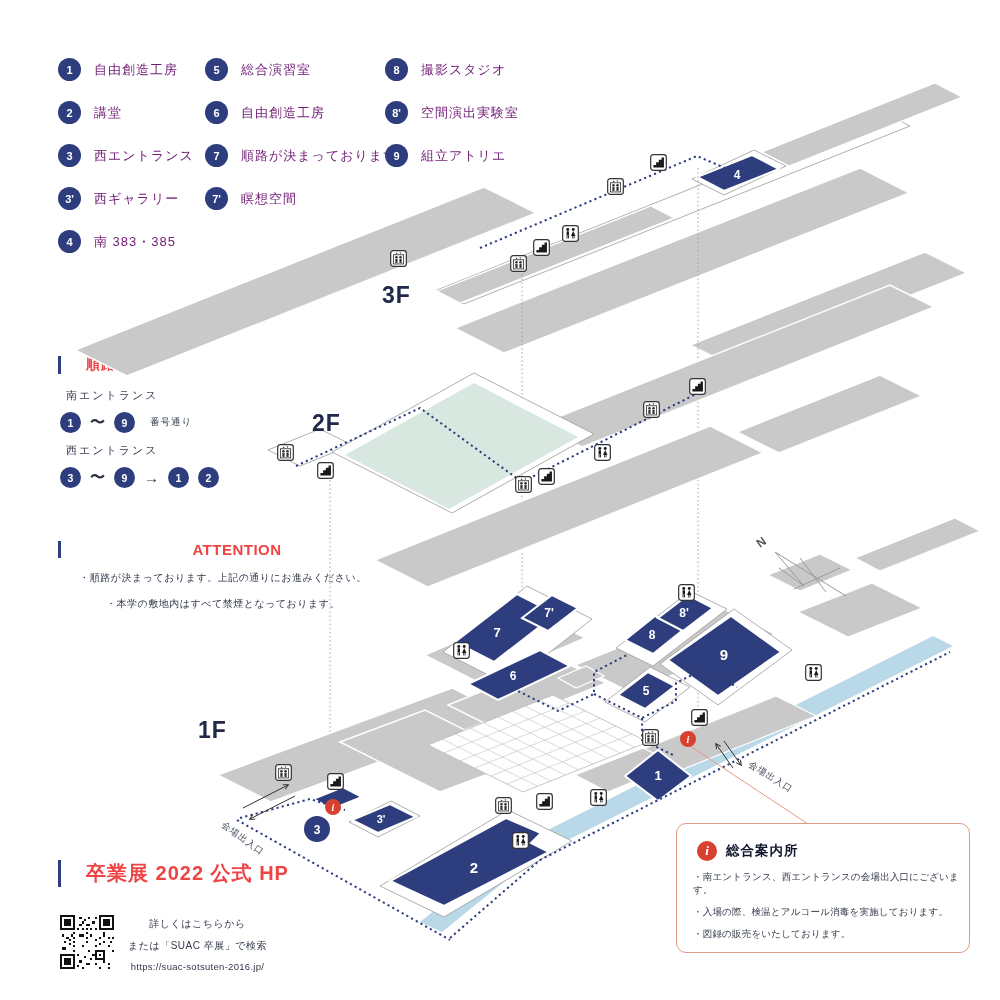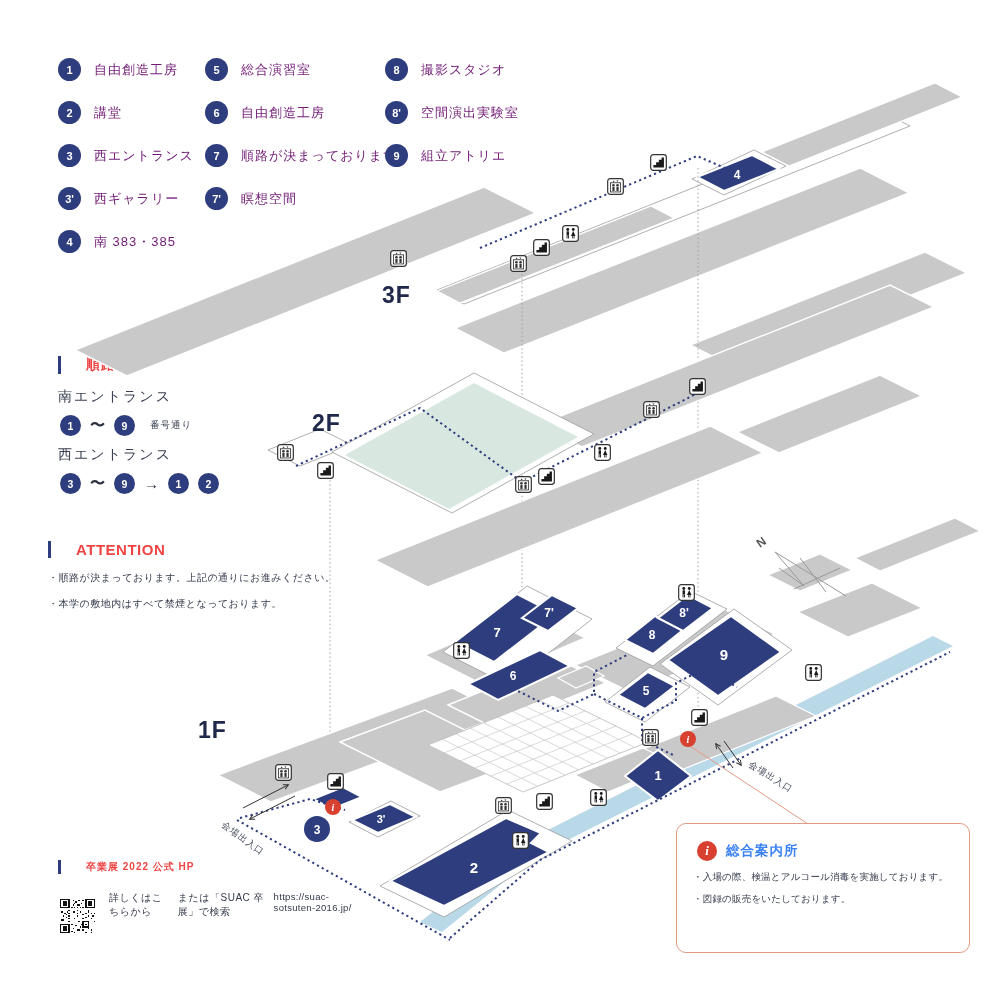--- a/index.html
+++ b/index.html
@@ -12,42 +12,42 @@
   .sec-title{font-weight:bold;color:#ef4444;border-left:3px solid #2e3d7d;padding-left:25px;letter-spacing:1px;}
   .badge{background:#2e3d7d;color:#fff;border-radius:50%;display:inline-flex;align-items:center;justify-content:center;font-weight:bold;flex:none;}
   
   .legend-col{position:absolute;top:58px;}
   .legend-item{display:flex;align-items:center;gap:13px;margin-bottom:20px;height:23px;}
   .legend-item .badge{width:23px;height:23px;font-size:11px;}
   .legend-item .lbl{font-size:13px;letter-spacing:1px;color:#701a75;}
   
   #route-sec{left:58px;top:356px;width:260px;}
   #route-sec .sec-title{font-size:14px;margin-bottom:14px;}
-  .route-sub{font-size:14px;letter-spacing:2px;color:#3a4052;margin:10px 0 9px 0;}
+  .route-sub{font-size:11px;letter-spacing:2px;color:#3a4052;margin:10px 0 9px 8px;}
   .route-row{display:flex;align-items:center;gap:9px;margin-left:2px;margin-bottom:6px;}
   .route-row .badge{width:21px;height:21px;font-size:10.5px;}
   .route-sym{font-size:15px;font-weight:bold;color:#2a2f3e;}
   .route-note{font-size:9.5px;color:#3a4052;margin-left:6px;letter-spacing:1px;}
   
-  #attention-sec{left:48px;top:541px;width:330px;}
+  #attention-sec{left:58px;top:541px;width:330px;text-align:center;}
   #attention-sec .sec-title{font-size:15px;margin-bottom:13px;letter-spacing:0.5px;}
   .att-line{font-size:10px;color:#33394a;letter-spacing:0.5px;margin-bottom:12px;}
   
   #hp-sec{left:58px;top:860px;width:300px;}
-  #hp-sec .sec-title{font-size:10px;margin-bottom:15px;}
+  #hp-sec .sec-title{font-size:20px;margin-bottom:28px;}
   .hp-body{display:flex;gap:14px;align-items:flex-start;margin-left:2px;}
-  .hp-lines{display:flex;flex-direction:row;gap:8px;padding-top:2px;}
+  .hp-lines{display:flex;flex-direction:column;gap:8px;padding-top:2px;align-items:center;}
   .hp-line{font-size:10px;color:#33394a;letter-spacing:0.5px;}
   .hp-url{font-size:9.5px;color:#33394a;letter-spacing:0.3px;}
   
   #info-box{left:676px;top:823px;width:292px;height:128px;border:1px solid #e39a84;border-radius:10px;background:#fff;z-index:5;}
   .info-head{display:flex;align-items:center;gap:9px;margin:17px 0 10px 20px;}
   .info-i{width:20px;height:20px;border-radius:50%;background:#d8402f;color:#fff;display:flex;align-items:center;justify-content:center;
           font-family:"Liberation Serif","DejaVu Serif",serif;font-style:italic;font-weight:bold;font-size:13px;}
-  .info-title{font-size:13.5px;font-weight:bold;color:#3b82f6;letter-spacing:1px;}
+  .info-title{font-size:13.5px;font-weight:bold;color:#0f172a;letter-spacing:1px;}
   .info-line{font-size:9.5px;color:#33394a;margin:0 0 9px 16px;letter-spacing:0.2px;}
   
   #map{position:absolute;left:0;top:0;z-index:1;}
   .floor-lbl{font-size:23px;font-weight:bold;fill:#20294a;letter-spacing:1px;}
   .room-num{fill:#ffffff;font-weight:bold;text-anchor:middle;}
   .ent-lbl{font-size:9px;fill:#3a4052;letter-spacing:1px;}
 </style>
 </head>
 <body>
 
@@ -424,15 +424,16 @@
       <div class="hp-url">https://suac-sotsuten-2016.jp/</div>
     </div>
   </div>
 </div>
 
 <div id="info-box" class="abs">
   <div class="info-head">
     <span class="info-i">i</span>
     <span class="info-title">総合案内所</span>
   </div>
+  <div class="info-line">・南エントランス、西エントランスの会場出入口にございます。</div>
   <div class="info-line">・入場の際、検温とアルコール消毒を実施しております。</div>
   <div class="info-line">・図録の販売をいたしております。</div>
 </div>
 
 </body></html>

